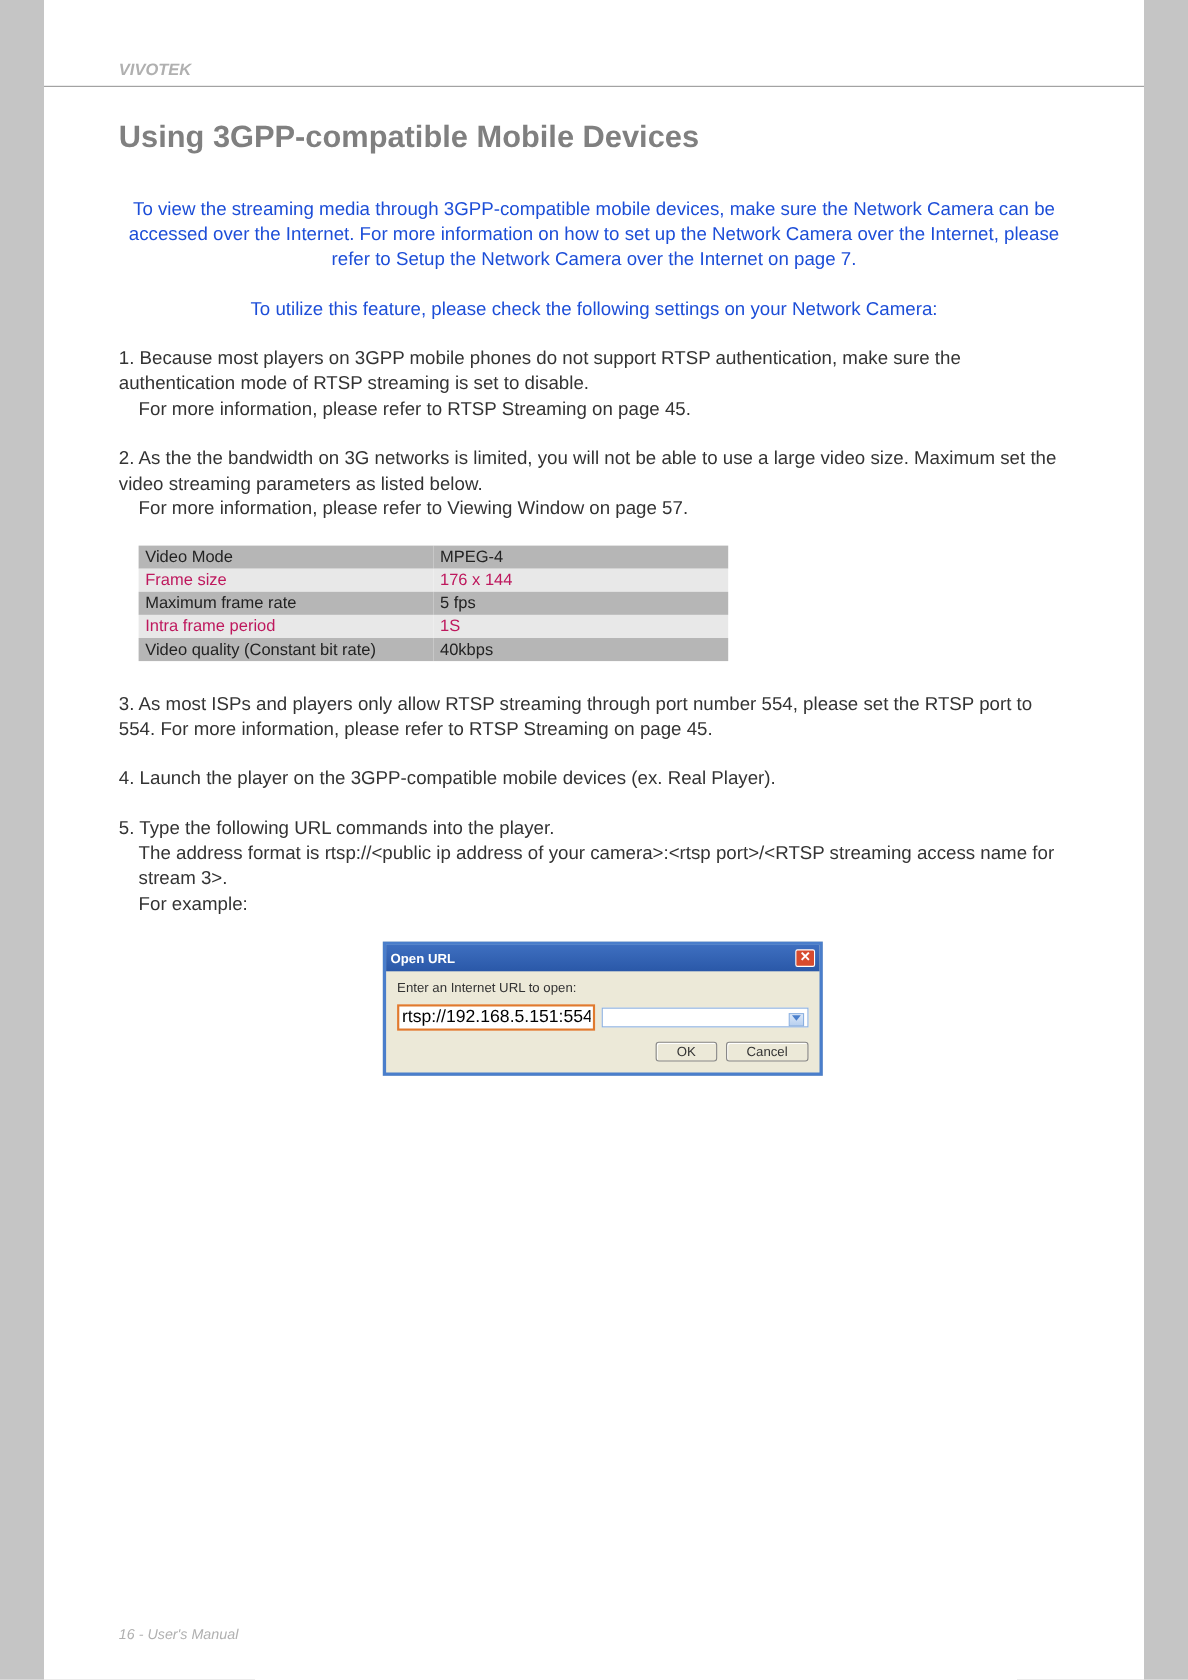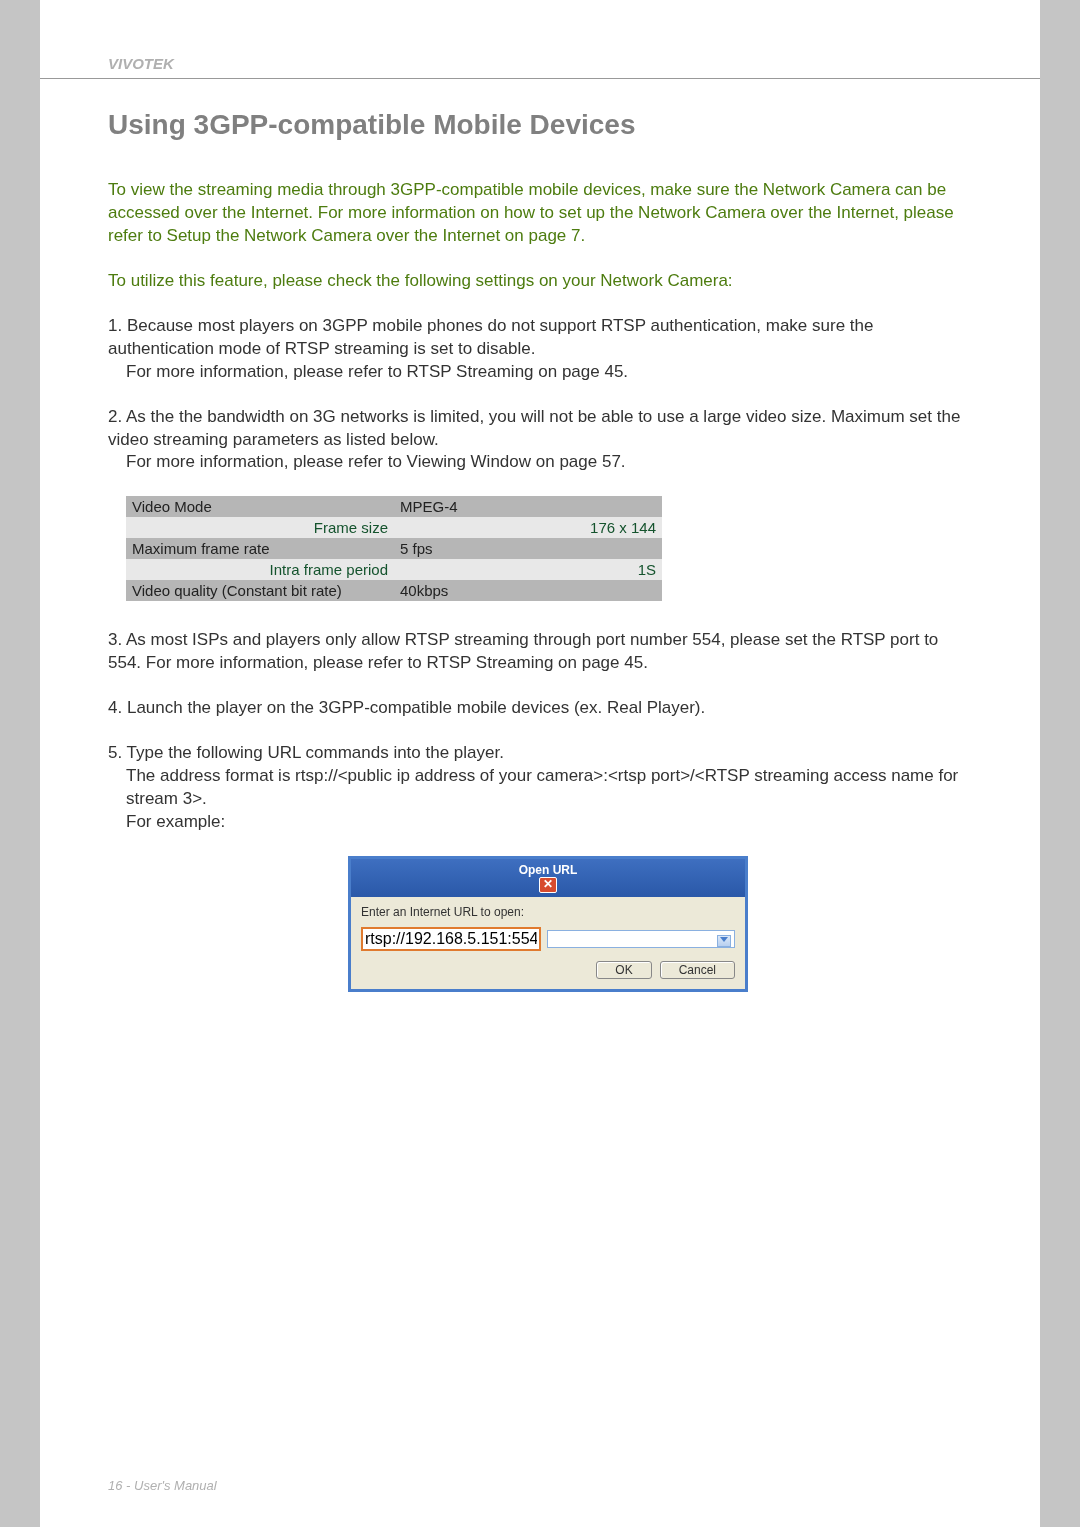--- a/index.html
+++ b/index.html
@@ -39,21 +39,22 @@
   h1 {
     color: #808080;
     font-size: 28px;
     font-weight: bold;
     margin-bottom: 38px;
   }
   .para {
     font-size: 17px;
     line-height: 1.35;
     margin-bottom: 22px;
-    color: #4d7c0f;
+    color: #1d4ed8;
+    text-align: center;
   }
   .list-item {
     font-size: 17px;
     line-height: 1.35;
     margin-bottom: 22px;
     color: #333;
   }
   .list-item .num { display: inline; }
   .list-item .body { display: inline; }
   .list-item .cont {
@@ -63,41 +64,40 @@
   .settings-table {
     margin: 6px 0 28px 18px;
     border-collapse: collapse;
     font-size: 15px;
     width: 536px;
   }
   .settings-table td {
     padding: 2px 6px;
   }
   .settings-table tr.dark td { background: #b6b6b6; color: #222; }
-  .settings-table tr.light td { background: #e8e8e8; color: #14532d; text-align: right; }
+  .settings-table tr.light td { background: #e8e8e8; color: #be185d; }
   .settings-table td.key { width: 268px; }
   .settings-table td.val { width: 268px; margin-left: 24px; }
 
   
   .dialog-wrap {
     margin: 8px 0 0 240px;
     width: 400px;
     border: 3px solid #4a7ecb;
     background: #ece9d8;
     font-size: 12px;
   }
   .dialog-title {
     background: linear-gradient(#3e6fc0, #2a58a8);
     color: #fff;
     font-weight: bold;
     padding: 4px 4px;
     display: flex;
     justify-content: space-between;
     align-items: center;
-    flex-direction: column;
   }
   .close-btn {
     background: #d74b2e;
     border: 1px solid #fff;
     width: 18px;
     height: 16px;
     color: #fff;
     font-weight: bold;
     font-size: 12px;
     line-height: 12px;

